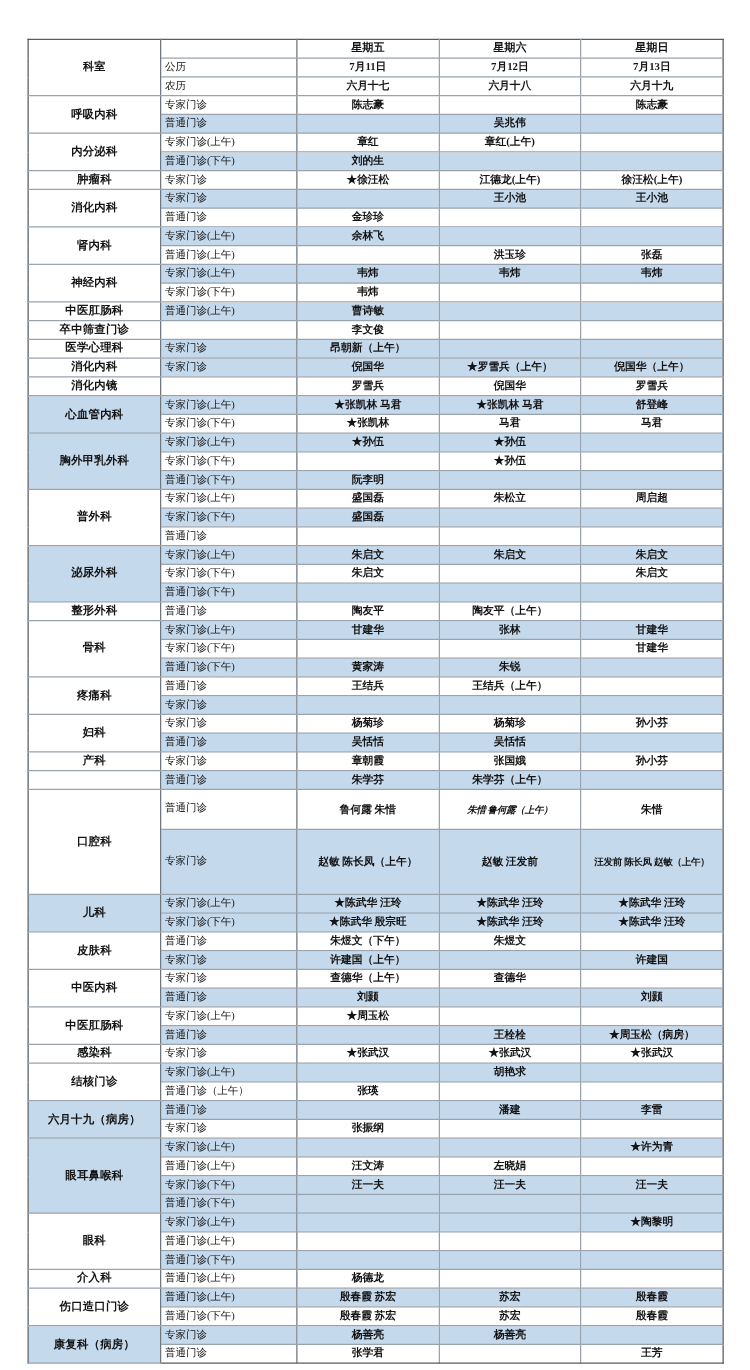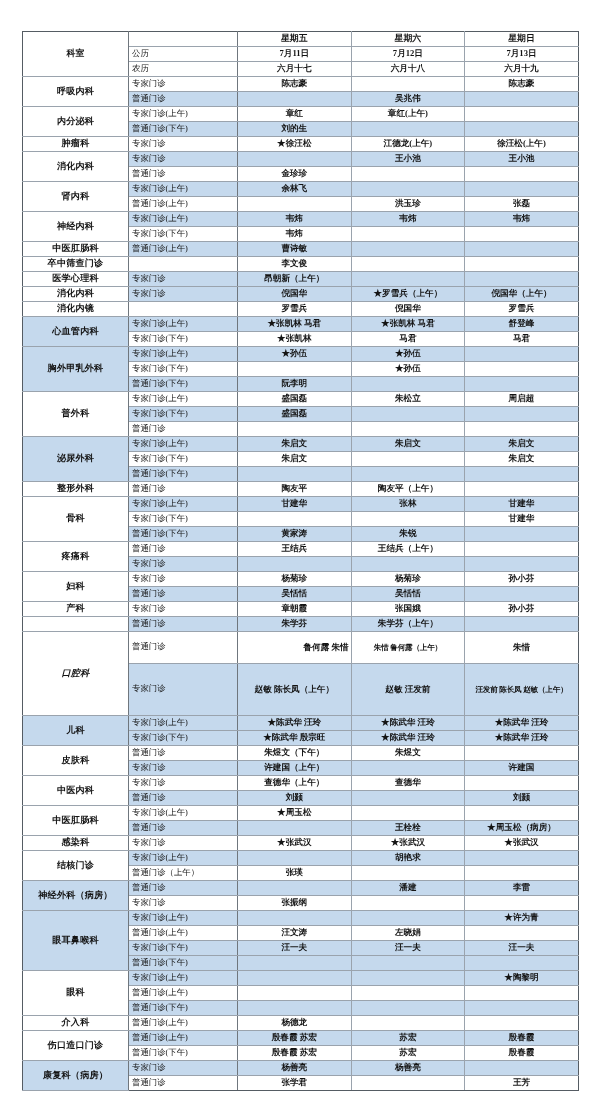--- a/index.html
+++ b/index.html
@@ -338,24 +338,24 @@
           <td class="lastcol">孙小芬</td>
         </tr>
         <tr class="grp-top">
           <td class="dept"></td>
           <td class="type shade">普通门诊</td>
           <td class="shade">朱学芬</td>
           <td class="shade">朱学芬（上午）</td>
           <td class="shade lastcol"></td>
         </tr>
         <tr class="grp-top">
-          <td class="dept" rowspan="2" style="height: 54px; font-style: italic;">口腔科</td>
+          <td class="dept" rowspan="2" style="height: 54px;">口腔科</td>
           <td class="type" style="height: 20px;">普通门诊</td>
-          <td style="height: 20px; text-align: right;">鲁何露   朱惜</td>
-          <td class="tight" style="height: 20px;">朱惜    鲁何露（上午）</td>
+          <td style="height: 20px;">鲁何露   朱惜</td>
+          <td class="tight" style="height: 20px; font-style: italic;">朱惜    鲁何露（上午）</td>
           <td class="lastcol" style="height: 32px;">朱惜</td>
         </tr>
         <tr>
           <td class="type shade" style="height: 34px;">专家门诊</td>
           <td class="shade" style="height: 36px;">赵敏 陈长凤（上午）</td>
           <td class="shade" style="height: 52px;">赵敏   汪发前</td>
           <td class="shade lastcol tight" style="height: 18px; margin-top: 17px;">汪发前 陈长凤 赵敏（上午）</td>
         </tr>
         <tr class="grp-top">
           <td class="dept shade" rowspan="2">儿科</td>
@@ -423,21 +423,21 @@
           <td class="shade">胡艳求</td>
           <td class="shade lastcol"></td>
         </tr>
         <tr>
           <td class="type">普通门诊（上午）</td>
           <td>张瑛</td>
           <td></td>
           <td class="lastcol"></td>
         </tr>
         <tr class="grp-top">
-          <td class="dept shade" rowspan="2">神经外科（病房）</td>
+          <td class="dept shade" rowspan="2">六月十九（病房）</td>
           <td class="type shade">普通门诊</td>
           <td class="shade"></td>
           <td class="shade">潘建</td>
           <td class="shade lastcol">李雷</td>
         </tr>
         <tr>
           <td class="type">专家门诊</td>
           <td>张振纲</td>
           <td></td>
           <td class="lastcol"></td>

